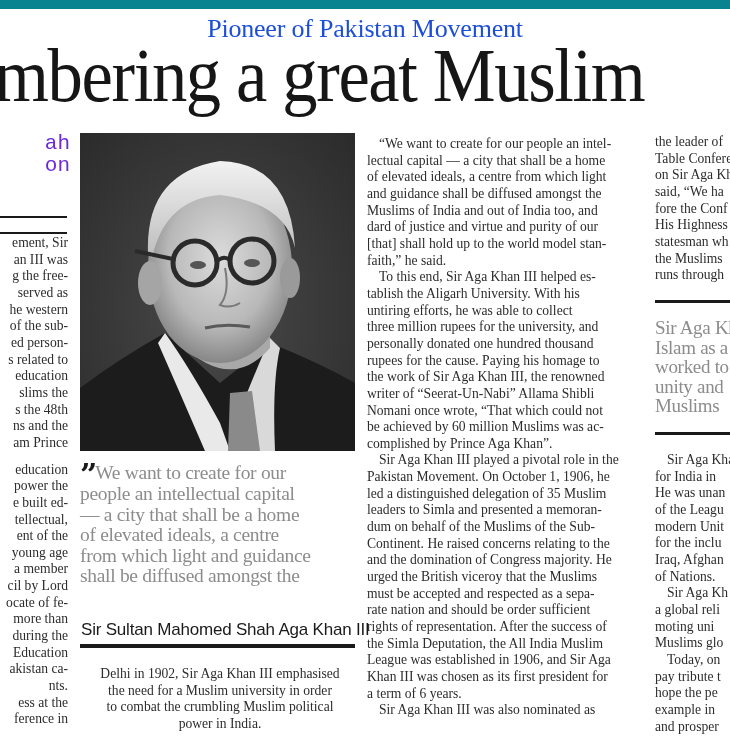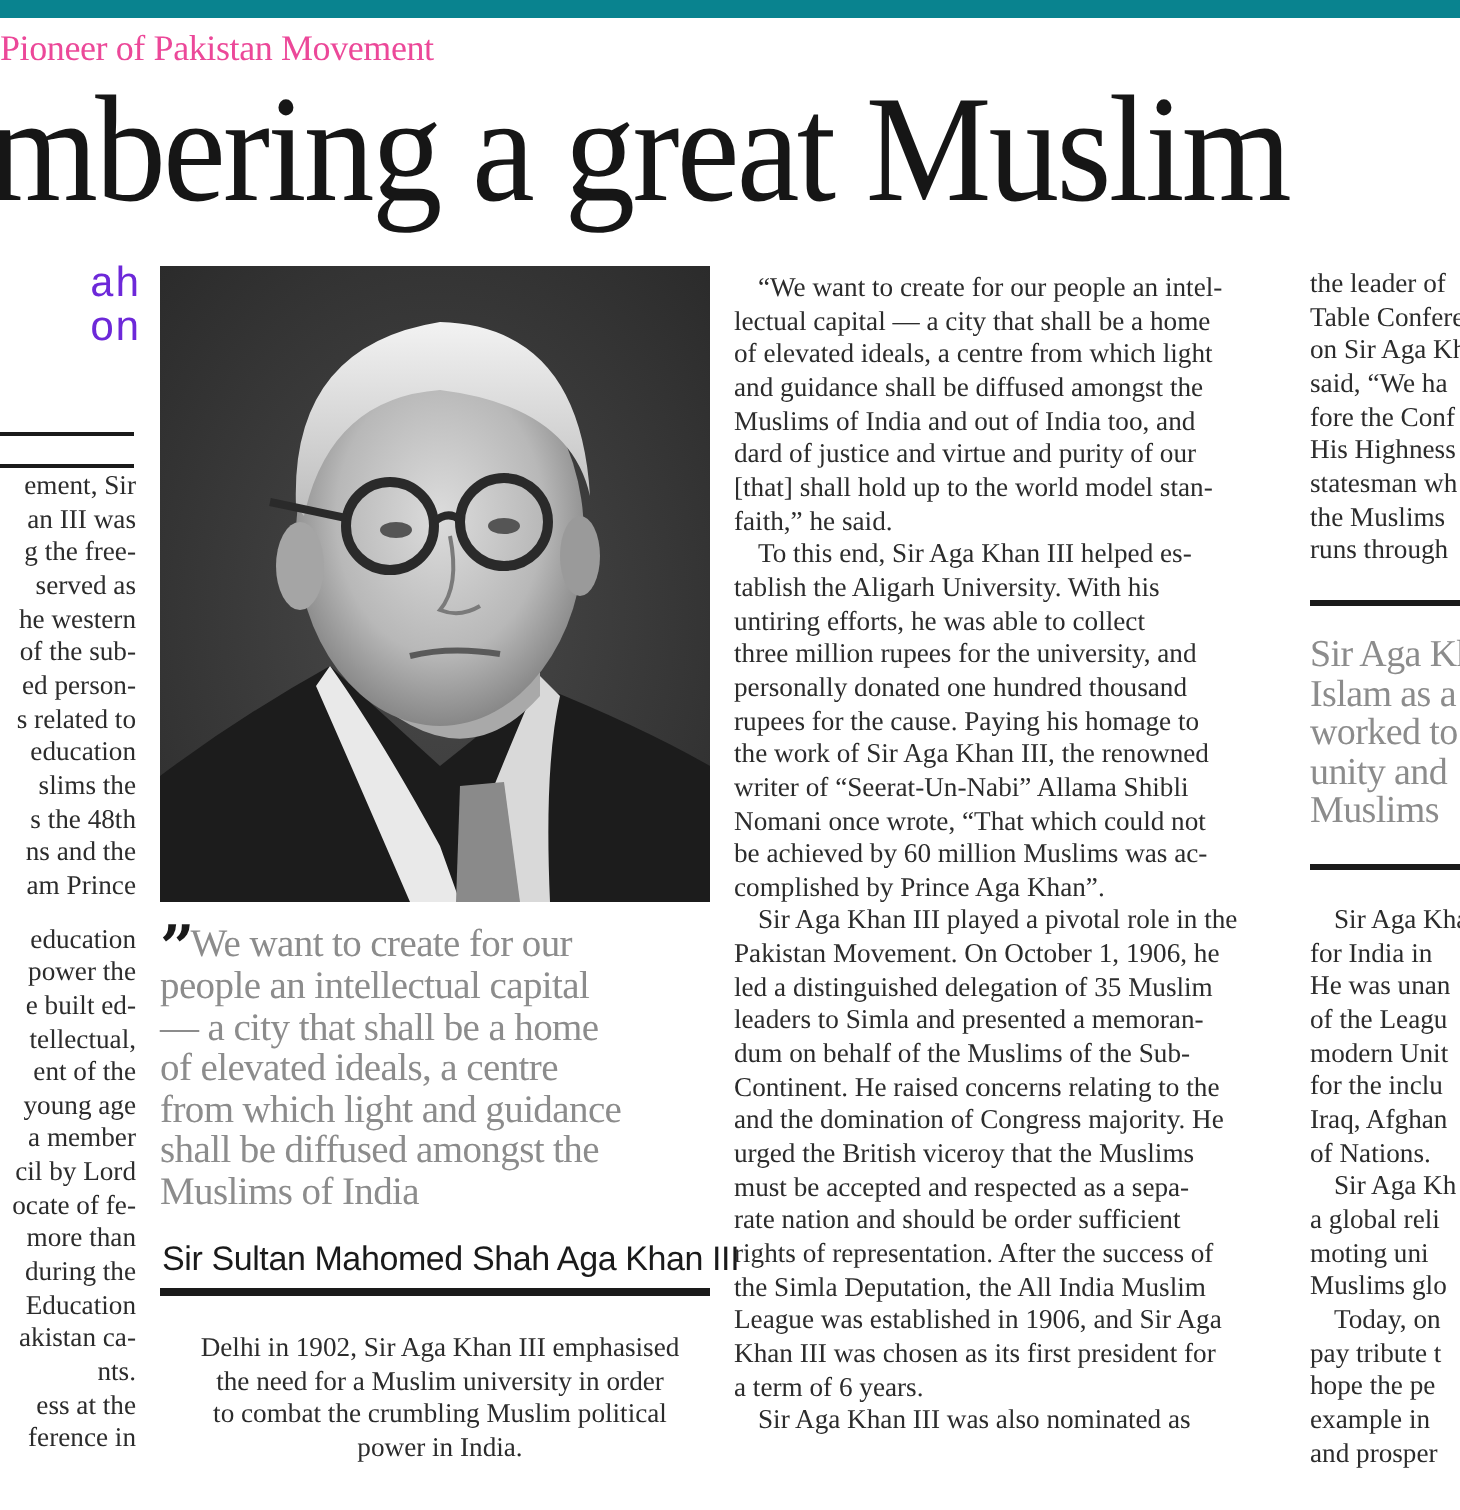--- a/index.html
+++ b/index.html
@@ -1,22 +1,22 @@
 <!DOCTYPE html>
 <html><head>
 <meta charset="utf-8">
 <style>
   * { margin: 0; padding: 0; box-sizing: border-box; }
   html, body { width: 730px; height: 755px; overflow: hidden; background: #ffffff; }
   body { position: relative; font-family: "DejaVu Serif", serif; color: #2a2a2a; }
 
   .top-bar { position: absolute; left: 0; top: 0; width: 730px; height: 9px; background: #09838f; }
 
-  .kicker { position: absolute; left: 0; top: 14px; width: 730px; text-align: left;
-    font-family: "Liberation Serif", serif; font-size: 18px; color: #ec4899; letter-spacing: -0.2px; }
+  .kicker { position: absolute; left: 0; top: 14px; width: 730px; text-align: center;
+    font-family: "Liberation Serif", serif; font-size: 26px; color: #1d4ed8; letter-spacing: -0.2px; }
 
   .headline { position: absolute; left: -6px; top: 30px; white-space: nowrap;
     font-family: "Liberation Serif", serif; font-size: 76px; line-height: 90px; color: #161616;
     letter-spacing: -1.5px; transform: scaleX(0.93); transform-origin: left top; }
 
   .byline { position: absolute; left: 0; top: 133px; width: 70px;
     font-family: Liberation Mono, monospace; font-size: 21px; line-height: 22px; color: #6d28d9; text-align: right; }
   .byline span { display: block; }
 
   .rule { position: absolute; height: 2px; background: #1a1a1a; }
@@ -140,21 +140,20 @@
   </svg>
 </div>
 
 <div class="pullquote">
   <span class="line"><span class="q-mark">”</span><span>We want to create for our</span></span>
   <span class="line">people an intellectual capital</span>
   <span class="line">— a city that shall be a home</span>
   <span class="line">of elevated ideals, a centre</span>
   <span class="line">from which light and guidance</span>
   <span class="line">shall be diffused amongst the</span>
-  <span class="line">Muslims of India</span>
 </div>
 <div class="pq-attrib">Sir Sultan Mahomed Shah Aga Khan III</div>
 <div class="rule" style="left:80px;top:644px;width:275px;height:3.5px;"></div>
 
 <div class="col-text" id="col-mid" style="left:80px;top:666px;width:280px;text-align:center;">
     <span class="line">Delhi in 1902, Sir Aga Khan III emphasised</span>
     <span class="line">the need for a Muslim university in order</span>
     <span class="line">to combat the crumbling Muslim political</span>
     <span class="line">power in India.</span>
   </div>

